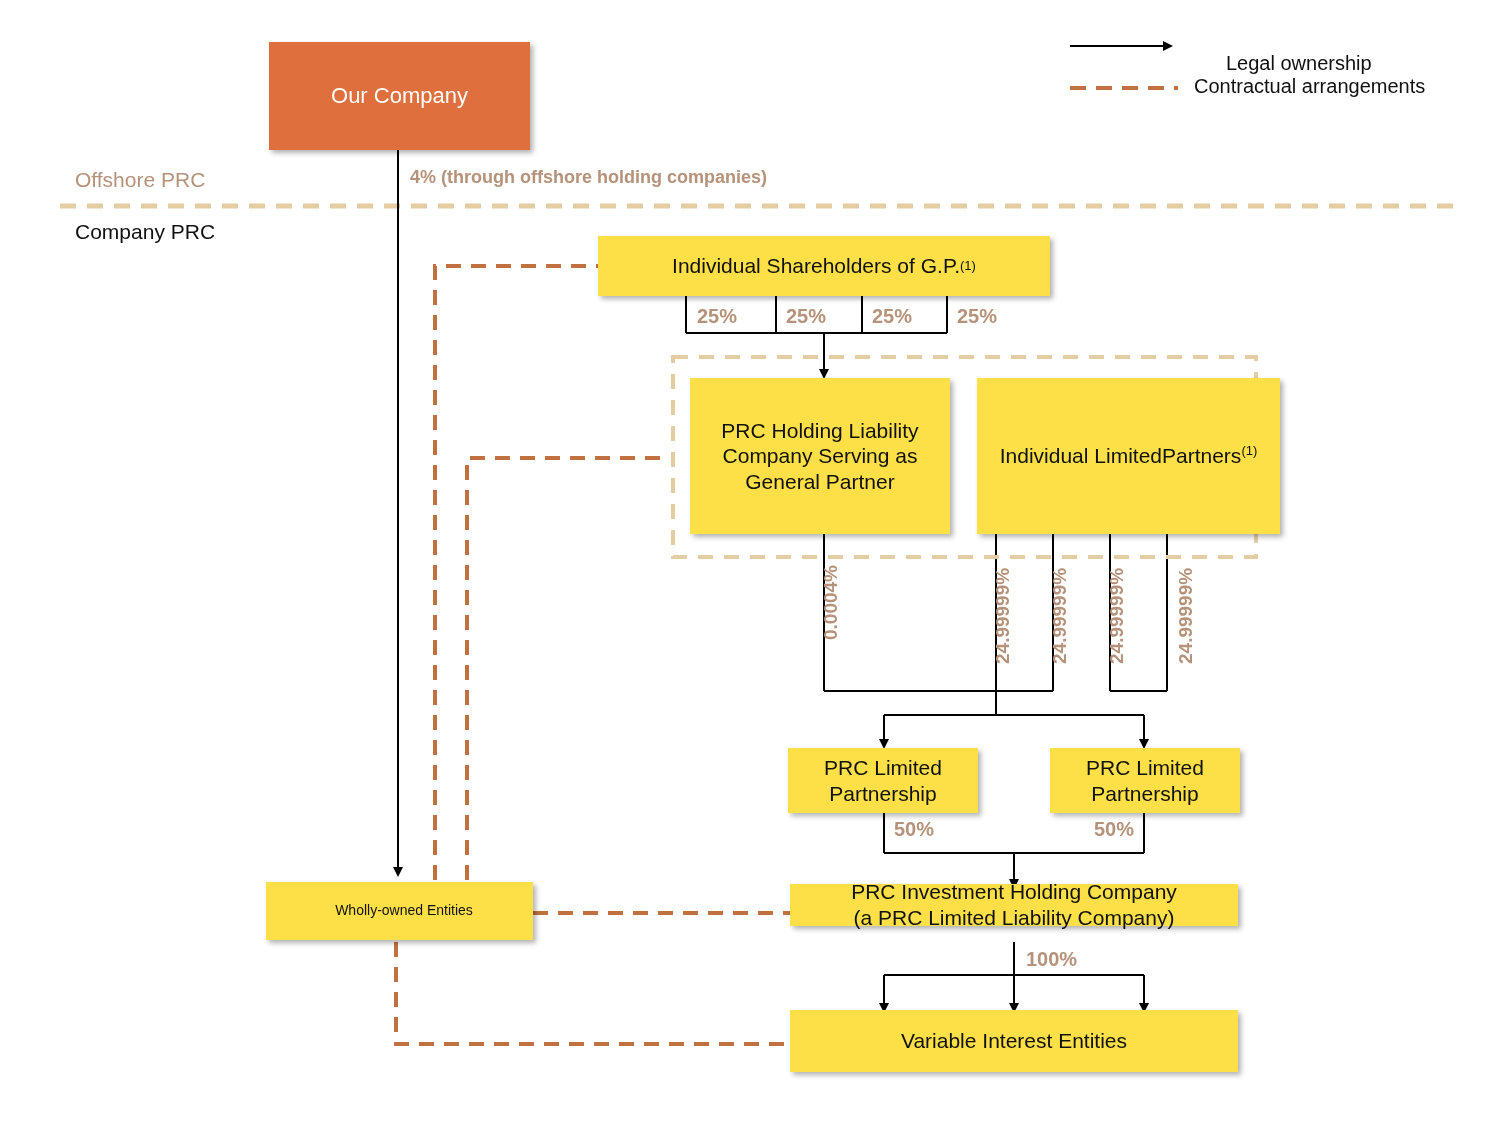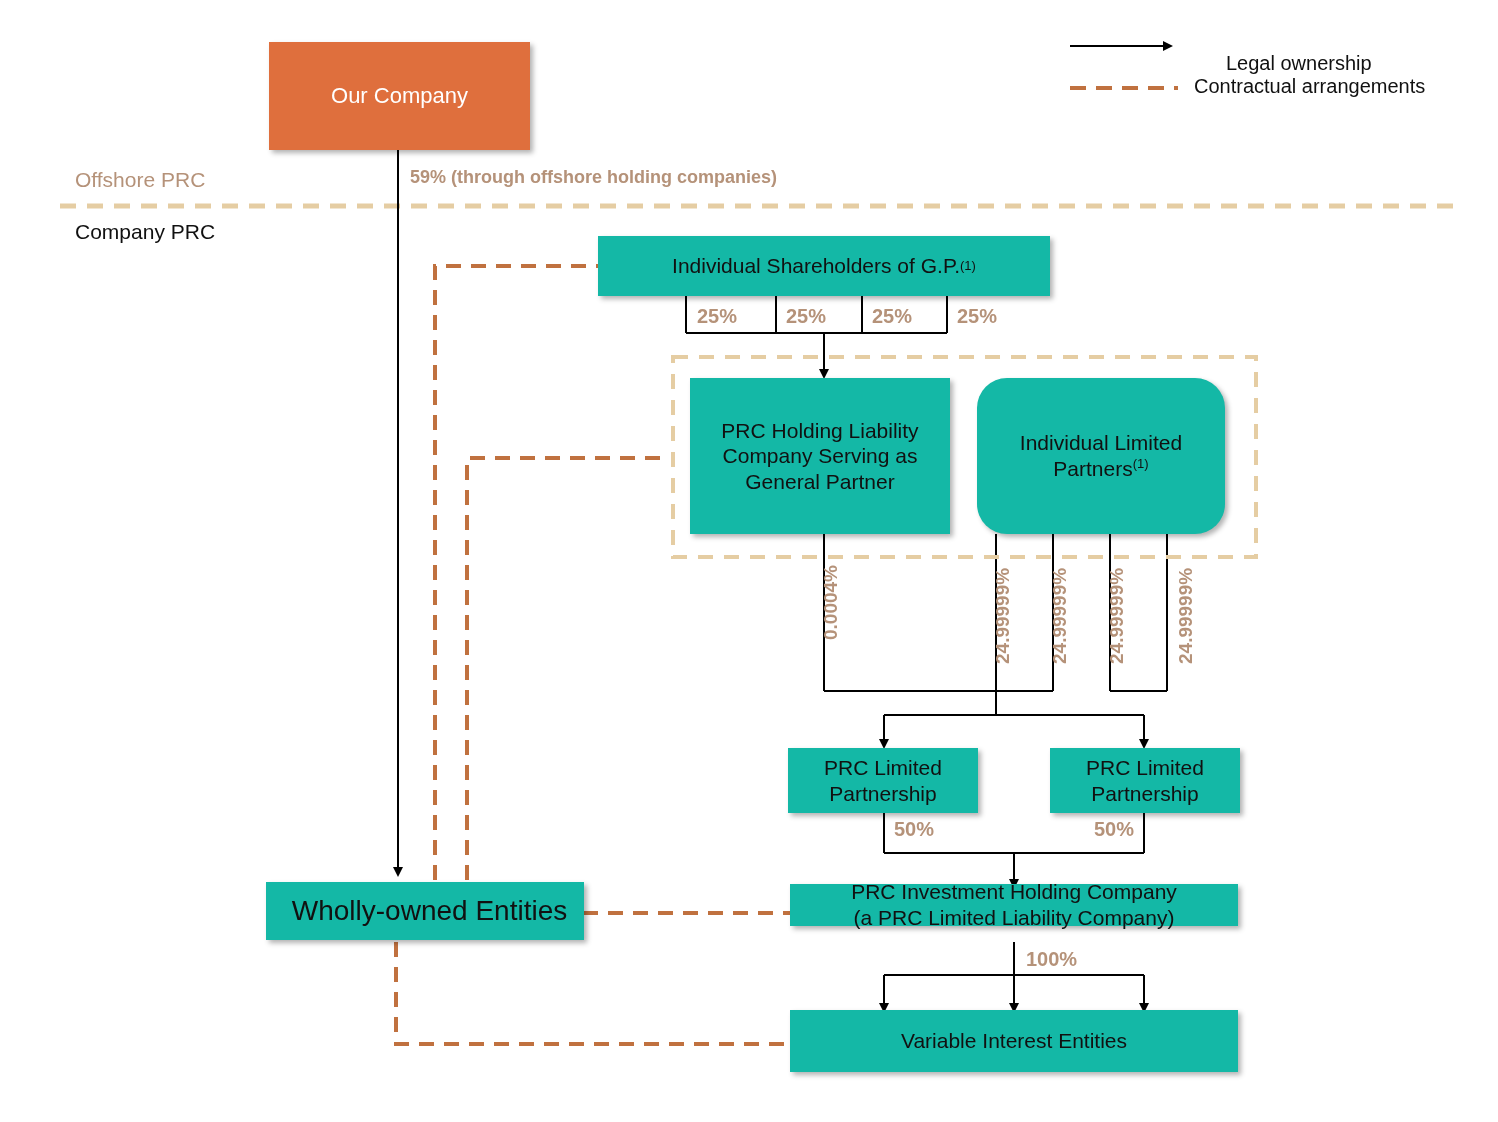--- a/index.html
+++ b/index.html
@@ -2,21 +2,21 @@
 <html><head>
 <meta charset="utf-8">
 <style>
   html,body{margin:0;padding:0;background:#ffffff;}
   body{font-family:"Liberation Sans","DejaVu Sans",sans-serif;}
   #canvas{position:relative;width:1498px;height:1122px;background:#fff;overflow:hidden;}
 
   .box{position:absolute;box-sizing:border-box;display:flex;align-items:center;
        justify-content:center;text-align:center;line-height:1.22;
        box-shadow:3px 3px 5px rgba(0,0,0,0.30);}
-  .tan{background:#14b8a6;color:#111;justify-content:center;}
+  .tan{background:#fde047;color:#111;justify-content:center;}
   .orange{background:#df6f3d;color:#ffffff;}
 
   .pct{position:absolute;color:#b59279;font-weight:bold;white-space:nowrap;}
   .pct.vert{transform-origin:left top;transform:rotate(-90deg);}
 
   .zone{position:absolute;font-weight:normal;white-space:nowrap;}
   .zone.off{color:#b59279;}
   .zone.on{color:#111;}
 
   .legend-txt{position:absolute;color:#111;white-space:nowrap;}
@@ -98,45 +98,45 @@
     <span>Individual Shareholders of G.P.</span>
       <sup style="font-size:13px;">(1)</sup>
   </div>
 
   <div class="box tan" style="left:690px;top:378px;width:260px;height:156px;font-size:21px;flex-direction:column;">
     <span>PRC Holding Liability</span>
     <span>Company Serving as</span>
     <span>General Partner</span>
   </div>
 
-  <div class="box tan" style="left:977px;top:378px;width:248px;height:156px;font-size:21px;flex-direction:column;border-radius:30px;">
+  <div class="box tan" style="left:977px;top:378px;width:303px;height:156px;font-size:21px;flex-direction:row;">
     <span>Individual Limited</span>
     <span><span>Partners</span><sup style="font-size:13px;">(1)</sup></span>
   </div>
 
   <div class="box tan" style="left:788px;top:748px;width:190px;height:65px;font-size:21px;flex-direction:column;">
     <span>PRC Limited</span>
     <span>Partnership</span>
   </div>
 
   <div class="box tan" style="left:1050px;top:748px;width:190px;height:65px;font-size:21px;flex-direction:column;">
     <span>PRC Limited</span>
     <span>Partnership</span>
   </div>
 
   <div class="box tan" style="left:790px;top:884px;width:448px;height:42px;font-size:21px;flex-direction:column;">
     <span>PRC Investment Holding Company</span>
     <span>(a PRC Limited Liability Company)</span>
   </div>
 
-  <div class="box tan" style="left:266px;top:882px;width:318px;height:58px;font-size:28px;padding-left:9px;">Wholly-owned Entities</div>
+  <div class="box tan" style="left:266px;top:882px;width:267px;height:58px;font-size:14px;padding-left:9px;">Wholly-owned Entities</div>
 
   <div class="box tan" style="left:790px;top:1010px;width:448px;height:62px;font-size:21px;">Variable Interest Entities</div>
 
-  <div class="pct" style="left:410px;top:167px;font-size:18px;">59% (through offshore holding companies)</div>
+  <div class="pct" style="left:410px;top:167px;font-size:18px;">4% (through offshore holding companies)</div>
 
   <div class="pct" style="left:697px;top:305px;font-size:20px;">25%</div>
   <div class="pct" style="left:786px;top:305px;font-size:20px;">25%</div>
   <div class="pct" style="left:872px;top:305px;font-size:20px;">25%</div>
   <div class="pct" style="left:957px;top:305px;font-size:20px;">25%</div>
 
   <div class="pct vert" style="left:820px;top:640px;font-size:19px;">0.0004%</div>
 
   <div class="pct vert" style="left:992px;top:664px;font-size:19px;">24.99999%</div>
   <div class="pct vert" style="left:1049px;top:664px;font-size:19px;">24.99999%</div>

